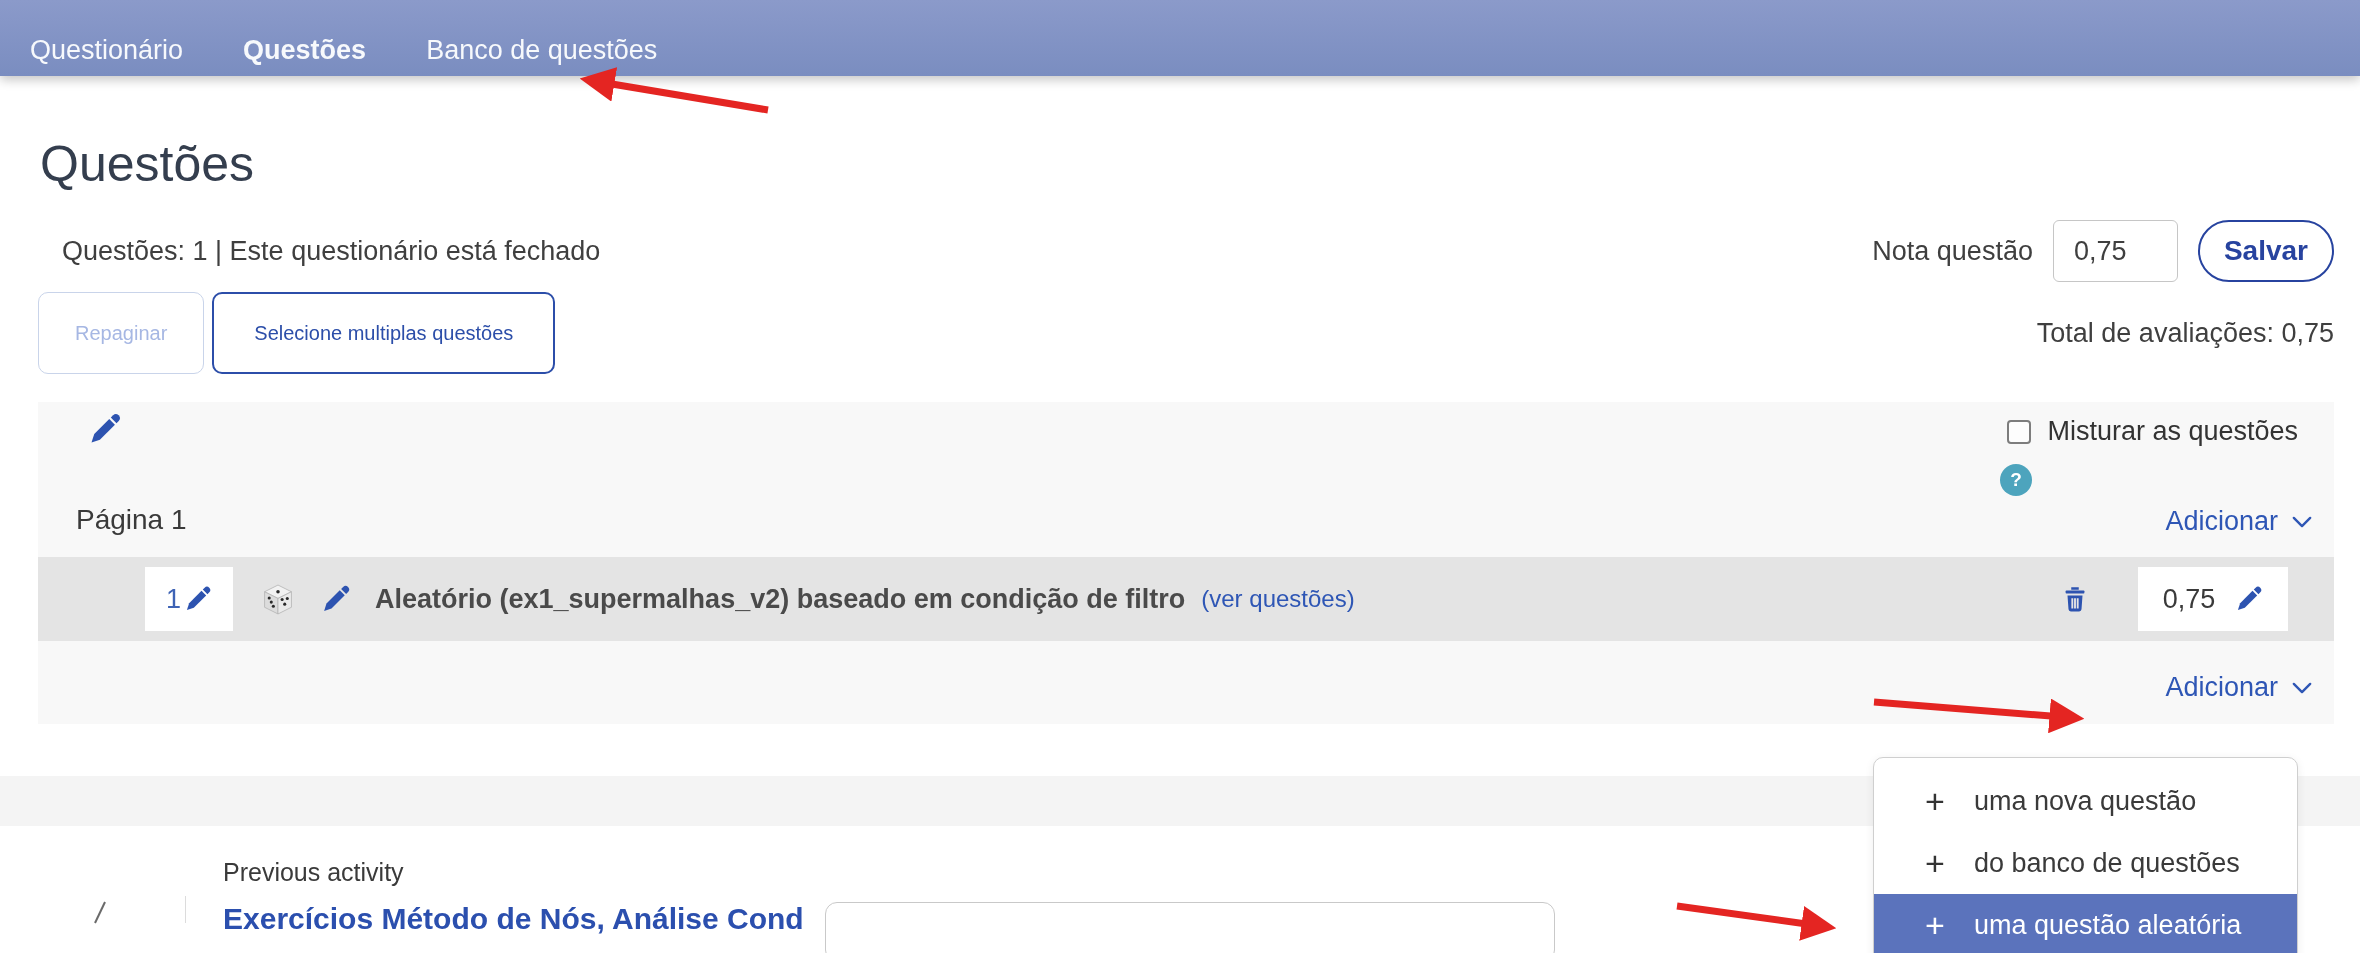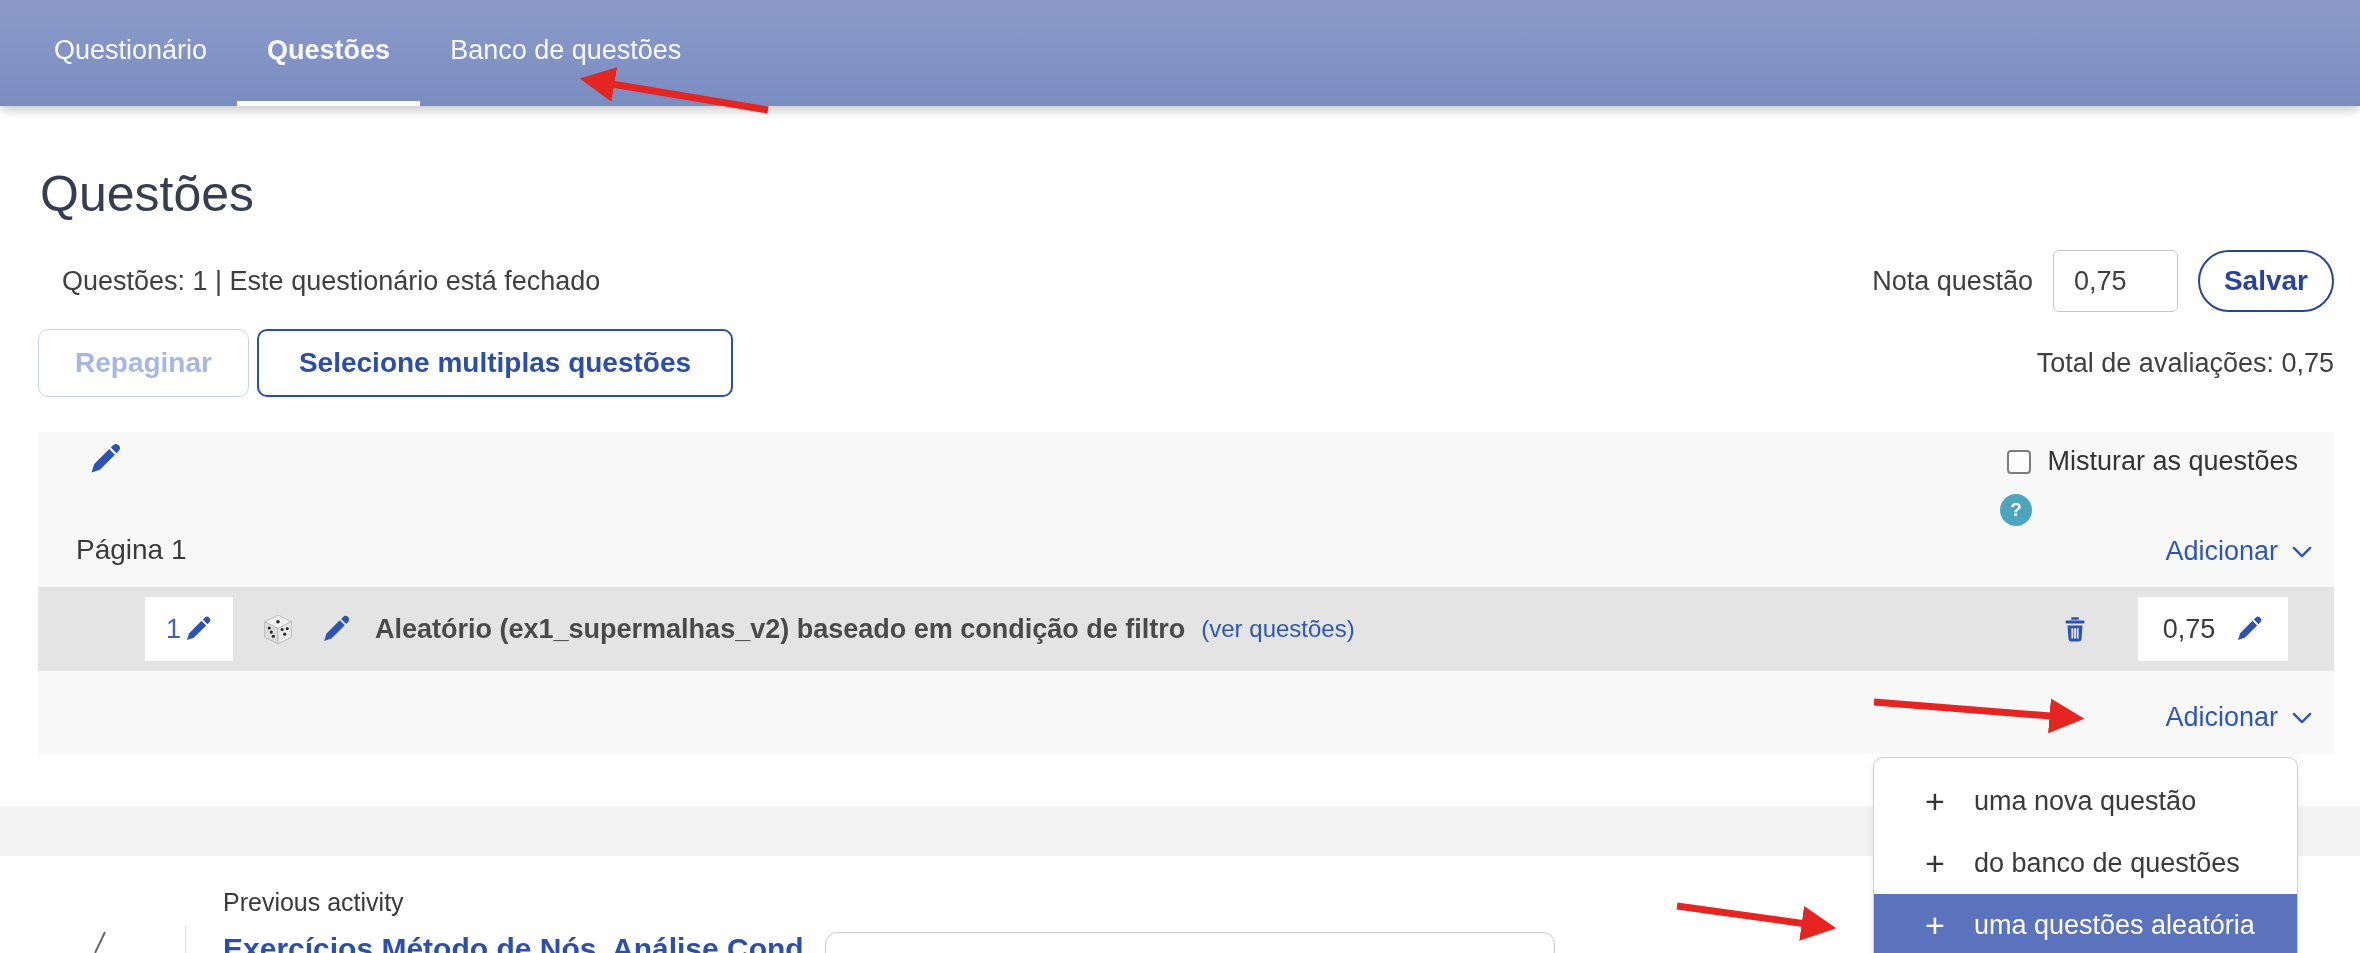--- a/index.html
+++ b/index.html
@@ -1,21 +1,21 @@
 <!DOCTYPE html>
 <html><head>
 <meta charset="utf-8">
 <style>
   html,body{margin:0;padding:0;width:2360px;height:953px;overflow:hidden;
     font-family:"Liberation Sans",sans-serif;background:#fff;position:relative;}
   *{box-sizing:border-box;}
 
   
-  .navbar{height:106px;background:linear-gradient(#8b9aca,#7a8dc0);
-    display:flex;align-items:stretch;padding-left:24px;position:relative;z-index:5;
+  .navbar{height:76px;background:linear-gradient(#8b9aca,#7a8dc0);
+    display:flex;align-items:stretch;padding-left:0;position:relative;z-index:5;
     box-shadow:0 4px 10px rgba(0,0,0,.22);}
   .nav-tab{display:flex;align-items:center;gap:14px;padding:0 30px;height:106px;
     color:#f7f9fc;font-size:27px;cursor:pointer;border-bottom:5px solid transparent;}
   .nav-tab.active{font-weight:bold;border-bottom-color:#ffffff;}
   .nav-tab svg{margin-top:4px;}
 
   
   .content{padding:0 26px 0 38px;}
   .page-title{font-size:50px;line-height:64px;color:#343e4e;margin:56px 0 24px 2px;font-weight:400;}
 
@@ -23,21 +23,21 @@
   .status-text{font-size:27px;color:#3f3f3f;margin-left:24px;}
   .grade-group{display:flex;align-items:center;gap:20px;}
   .grade-label{font-size:27px;color:#3f3f3f;}
   .grade-input{width:125px;height:62px;border:1px solid #c6c6c6;border-radius:6px;
     font-size:27px;color:#3f3f3f;padding-left:20px;font-family:"Liberation Sans",sans-serif;outline:none;}
   .save-btn{min-width:130px;height:62px;border:2px solid #27439f;border-radius:32px;background:#fff;
     color:#27439f;font-weight:bold;font-size:28px;font-family:"Liberation Sans",sans-serif;cursor:pointer;padding:0 24px;}
 
   .buttons-row{display:flex;justify-content:space-between;align-items:center;margin-top:18px;height:66px;}
   .btn-left{display:flex;gap:8px;}
-  .btn{height:68px;background:#fff;border-radius:10px;font-weight:bold;font-size:28px;
+  .btn{height:82px;background:#fff;border-radius:10px;font-weight:normal;font-size:20px;
     font-family:"Liberation Sans",sans-serif;cursor:pointer;}
   .btn-repaginate{border:1px solid #c9d4ea;color:#a6b7e3;padding:0 36px;}
   .btn-select{border:2px solid #2c4ea9;color:#2c4ea9;padding:0 40px;}
   .total-text{font-size:27px;color:#3f3f3f;}
 
   
   .panel{position:relative;margin-top:36px;height:322px;background:#f8f8f8;}
   .panel-pencil{position:absolute;left:50px;top:10px;}
   .shuffle{position:absolute;right:36px;top:14px;display:flex;align-items:center;gap:16px;}
   .checkbox{width:24px;height:24px;border:2px solid #7d7d7d;border-radius:4px;background:#fdfdfd;cursor:pointer;}
@@ -221,21 +221,21 @@
   <div class="menu-item">
     <span class="menu-plus">+</span>
     <span class="menu-label">uma nova questão</span>
   </div>
   <div class="menu-item">
     <span class="menu-plus">+</span>
     <span class="menu-label">do banco de questões</span>
   </div>
   <div class="menu-item highlighted">
     <span class="menu-plus">+</span>
-    <span class="menu-label">uma questões aleatória</span>
+    <span class="menu-label">uma questão aleatória</span>
   </div>
 </div>
 
 <svg class="arrows">
   <defs>
     <marker id="ah" markerWidth="5" markerHeight="5" refX="3.8" refY="2.5" orient="auto">
       <path d="M0,0 L5,2.5 L0,5 Z" fill="#e42522"></path>
     </marker>
   </defs>
   <line x1="768" y1="110" x2="588" y2="80" stroke="#e42522" stroke-width="7" marker-end="url(#ah)"></line>

